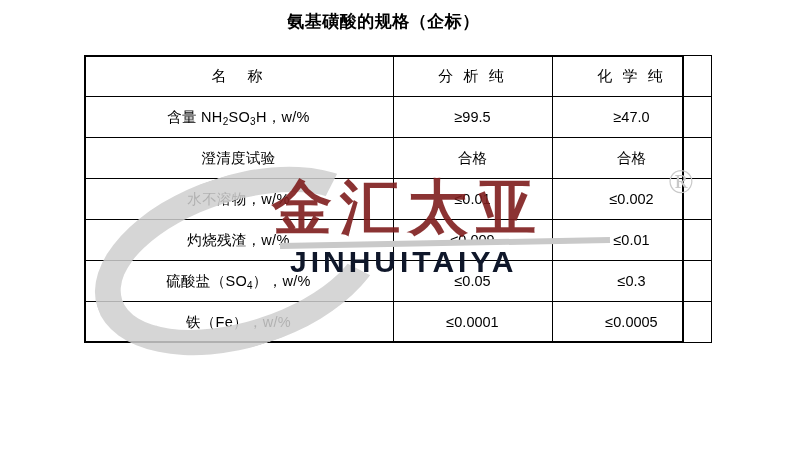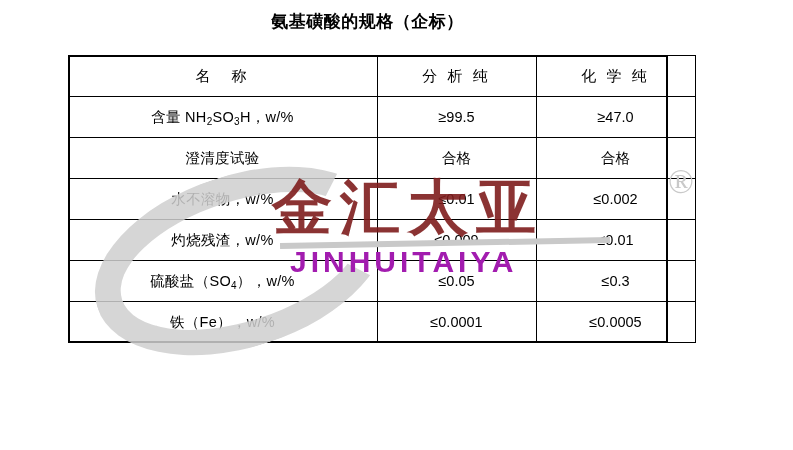--- a/index.html
+++ b/index.html
@@ -12,20 +12,21 @@
     background: #ffffff;
     font-family: "Liberation Sans", "DejaVu Sans", sans-serif;
     color: #000000;
     position: relative;
     overflow: hidden;
   }
   .page {
     position: relative;
     width: 735px;
     height: 450px;
+    padding-left: 16px;
   }
   .title {
     text-align: center;
     font-size: 17px;
     font-weight: bold;
     letter-spacing: 0.5px;
     padding-top: 10px;
     padding-bottom: 8px;
   }
   .table-wrap {
@@ -110,21 +111,21 @@
     letter-spacing: 8px;
     font-family: "DejaVu Sans", sans-serif;
     opacity: 0.9;
   }
   .wm-latin {
     position: absolute;
     left: 290px;
     top: 245px;
     font-size: 30px;
     font-weight: bold;
-    color: #a21caf;
+    color: #0f172a;
     letter-spacing: 4px;
     font-family: "Liberation Sans", sans-serif;
   }
   .wm-reg {
     position: absolute;
     left: 668px;
     top: 163px;
     font-size: 34px;
     color: #c9c9c9;
     font-family: "Liberation Serif", serif;

